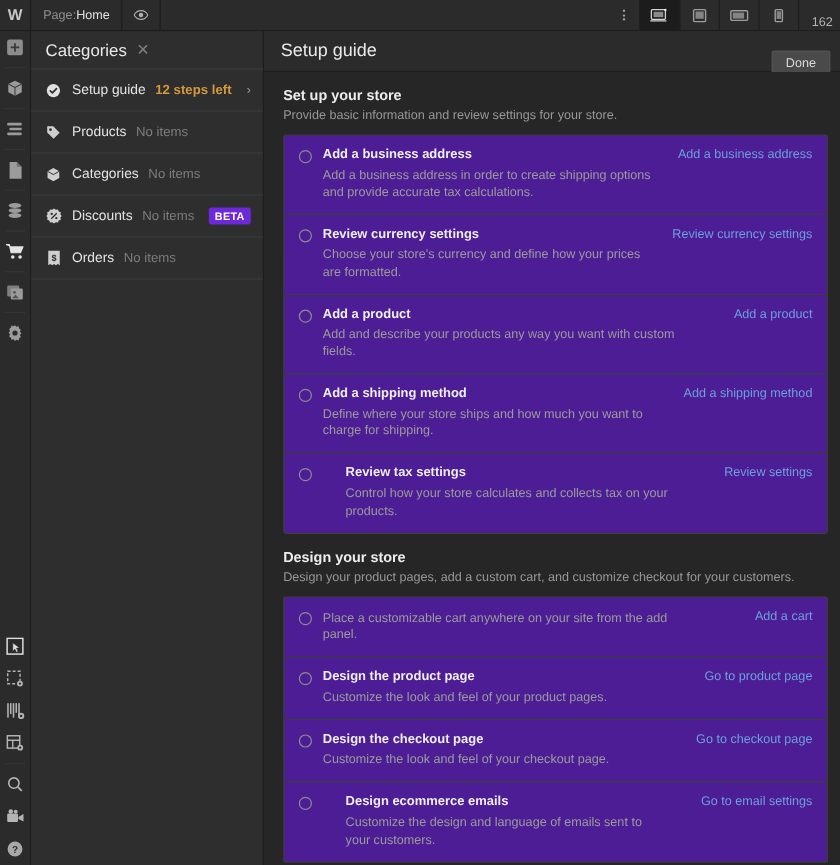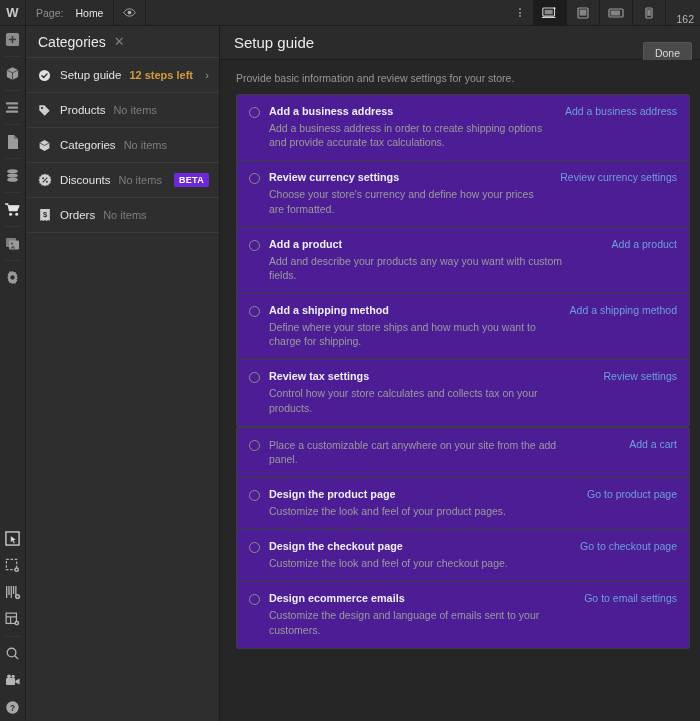--- a/index.html
+++ b/index.html
@@ -20,21 +20,21 @@
     border-bottom: 1px solid #1d1d1d;
   }
   .tb-logo {
     width: 26px; display: flex; align-items: center; justify-content: center;
     border-right: 1px solid #1d1d1d;
     color: #c9c9c9; font-size: 13px; font-weight: bold;
   }
   .tb-page {
     display: flex; align-items: center; padding: 0 10px;
     font-size: 10.5px; color: #8f8f8f;
-    border-right: 1px solid #1d1d1d; gap: 12px;
+    border-right: 1px solid #1d1d1d; gap: 0;
   }
   .tb-page .pg-val { color: #e2e2e2; }
   .tb-eye {
     width: 32px; display: flex; align-items: center; justify-content: center;
     border-right: 1px solid #1d1d1d;
   }
   .tb-spacer { flex: 1; }
   .tb-dots {
     width: 26px; display: flex; align-items: center; justify-content: center;
     color: #9a9a9a; font-size: 12px; letter-spacing: 0; line-height: 3px;
@@ -115,21 +115,21 @@
   .sec-desc { font-size: 10.5px; color: #979797; }
 
   .card {
     margin: 0 10px 0 16px; background: #4c1d95;
     border: 1px solid #3d3d3d; border-radius: 2px;
   }
   .task {
     display: flex; align-items: flex-start; padding: 10px 12px 11px 10px;
     border-bottom: 1px solid #3d3d3d;
   }
-  .task:last-child { border-bottom: none; }
+  .task:last-child { border-bottom: none; gap: 19px; }
   .task-circle {
     width: 11px; height: 11px; min-width: 11px; border: 1.5px solid #8c8c8c;
     border-radius: 50%; margin: 2px 9px 0 2px;
   }
   .task-body { flex: 1; min-width: 0; padding-right: 10px; }
   .task-title { font-size: 10.8px; font-weight: bold; color: #eeeeee; margin-bottom: 4px; }
   .task-desc { font-size: 10.5px; color: #9b9b9b; line-height: 1.35; max-width: 300px; }
   .task-link { font-size: 10.5px; color: #6f9fdd; white-space: nowrap; padding-top: 0px; }
 </style>
 </head>
@@ -380,20 +380,21 @@
     <div class="main">
       <div class="main-head">
         <span class="main-title">Setup guide</span>
         <span class="btn-done">Done</span>
       </div>
 
       <div class="scroll">
 
         <div class="section">
           <div class="sec-head">
+            <div class="sec-title">Set up your store</div>
             <div class="sec-desc">Provide basic information and review settings for your store.</div>
           </div>
           <div class="card">
             <div class="task">
               <div class="task-circle"></div>
               <div class="task-body">
                 <div class="task-title">Add a business address</div>
                 <div class="task-desc">Add a business address in order to create shipping options and provide accurate tax calculations.</div>
               </div>
               <div class="task-link">Add a business address</div>
@@ -427,20 +428,24 @@
               <div class="task-body">
                 <div class="task-title">Review tax settings</div>
                 <div class="task-desc">Control how your store calculates and collects tax on your products.</div>
               </div>
               <div class="task-link">Review settings</div>
             </div>
           </div>
         </div>
 
         <div class="section">
+          <div class="sec-head">
+            <div class="sec-title">Design your store</div>
+            <div class="sec-desc">Design your product pages, add a custom cart, and customize checkout for your customers.</div>
+          </div>
           <div class="card">
             <div class="task">
               <div class="task-circle"></div>
               <div class="task-body">
                 <div class="task-desc">Place a customizable cart anywhere on your site from the add panel.</div>
               </div>
               <div class="task-link">Add a cart</div>
             </div>
             <div class="task">
               <div class="task-circle"></div>

